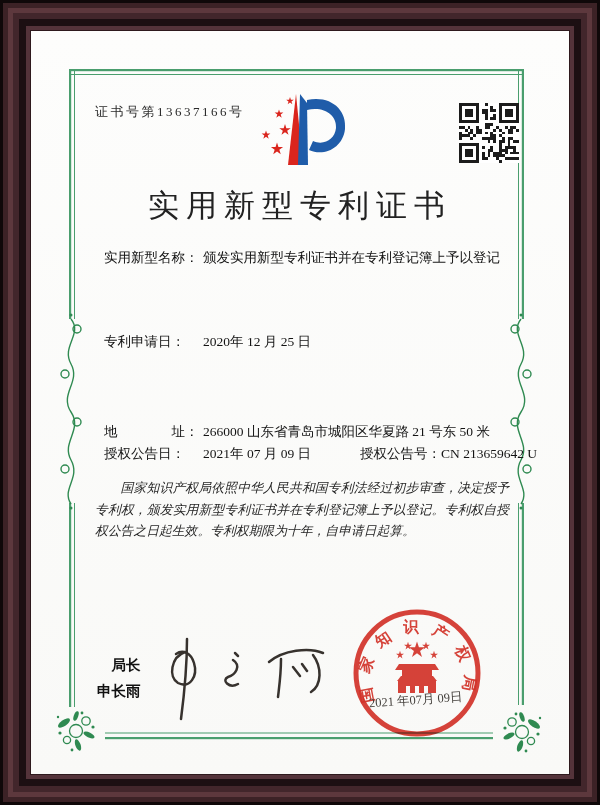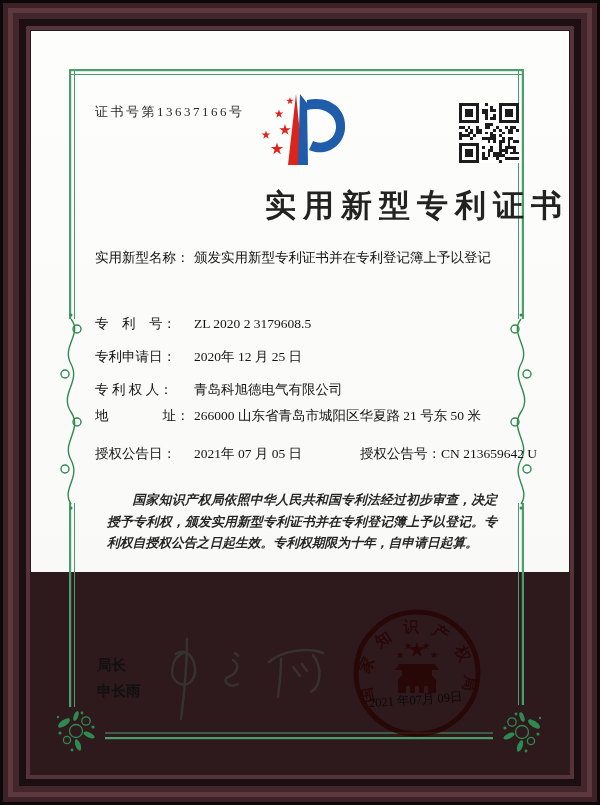--- a/index.html
+++ b/index.html
@@ -3,39 +3,39 @@
 <meta charset="utf-8">
 <style>
   html,body{margin:0;padding:0;}
   .shot{position:relative;width:600px;height:805px;overflow:hidden;
         font-family:"Liberation Serif","DejaVu Serif",serif;background:#271417;}
   
   .frame{position:absolute;inset:0;background:#2e191d;
      box-shadow: inset 0 0 0 3px #0f0809, inset 0 0 0 8px #3c2226,
                  inset 0 0 0 13px #5d383d, inset 0 0 0 19px #42262b,
                  inset 0 0 0 26px #1c0f12, inset 0 0 0 30px #54333a;}
-  .paper{position:absolute;left:31px;top:31px;width:538px;height:541px;
+  .paper{position:absolute;left:31px;top:31px;width:538px;height:743px;
          background:#fefefdff;background:linear-gradient(180deg,#fdfdfc,#f9f9f7);}
   .border-svg{position:absolute;left:0;top:0;}
   .cert-no{position:absolute;left:64px;top:72px;font-size:13px;color:#2a2a2a;
            letter-spacing:2.5px;white-space:nowrap;}
   .logo{position:absolute;left:219px;top:60px;}
   .qr{position:absolute;left:428px;top:72px;}
-  .title{position:absolute;left:0;top:154px;width:100%;text-align:right;
-         font-size:31px;font-weight:bold;letter-spacing:7px;color:#222;}
+  .title{position:absolute;left:0;top:154px;width:100%;text-align:center;
+         font-size:31px;font-weight:normal;letter-spacing:7px;color:#222;}
   .row{position:absolute;left:64px;white-space:nowrap;font-size:13.5px;color:#141414;}
-  .row .lab{display:inline-block;width:99px;}
-  .row.r1{top:218px}.row.r2{top:252px}.row.r3{top:284px}.row.r4{top:317px}
-  .row.r5{top:350px}.row.r6{top:376px}.row.r7{top:414px}
+  .row .lab{display:inline-block;width:99px;margin-left:9px;}
+  .row.r1{top:218px}.row.r2{top:252px}.row.r3{top:284px}.row.r4{top:302px}
+  .row.r5{top:350px}.row.r6{top:392px}.row.r7{top:414px}
   .pair2{position:absolute;left:265px;top:0;}
   .paras{position:absolute;left:64px;top:447px;width:414px;font-size:12.8px;
          line-height:21.5px;color:#262626;text-align:justify;font-style:italic;}
-  .paras p{margin:12px;text-indent:2em;font-weight:bold;}
+  .paras p{margin:0;text-indent:2em;}
   .director{position:absolute;left:66px;top:621px;font-size:14.5px;font-weight:bold;
-            color:#111;line-height:26px;}
+            color:#111;line-height:26px;text-align:right;}
   .signature{position:absolute;left:112px;top:601px;}
   .seal{position:absolute;left:311px;top:567px;mix-blend-mode:multiply;opacity:.95;}
 </style>
 </head>
 <body>
 
 <div class="shot">
   <div class="frame"></div>
 
   <div class="paper">
@@ -231,34 +231,28 @@
             </g>
         </g>
       </svg>
     </div>
 
     <div class="title">实用新型专利证书</div>
 
     <div class="row r1">
       <span class="lab">实用新型名称：</span><span>颁发实用新型专利证书并在专利登记簿上予以登记</span>
     </div>
-    <div class="row r3">
-      <span class="lab">专　利　号：</span><span>ZL 2020 2 3179608.5</span>
-    </div>
     <div class="row r4">
       <span class="lab">专利申请日：</span><span>2020年 12 月 25 日</span>
     </div>
-    <div class="row r5">
-      <span class="lab">专 利 权 人：</span><span>青岛科旭德电气有限公司</span>
-    </div>
     <div class="row r6">
       <span class="lab">地　　　　址：</span><span>266000 山东省青岛市城阳区华夏路 21 号东 50 米</span>
     </div>
     <div class="row r7">
-      <span class="lab">授权公告日：</span><span>2021年 07 月 05 日</span>
+      <span class="lab">授权公告日：</span><span>2021年 07 月 09 日</span>
       <span class="pair2"><span>授权公告号：</span><span>CN 213659642 U</span></span>
     </div>
 
     <div class="paras">
       <p>国家知识产权局依照中华人民共和国专利法经过初步审查，决定授予专利权，颁发实用新型专利证书并在专利登记簿上予以登记。专利权自授权公告之日起生效。专利权期限为十年，自申请日起算。</p>
     </div>
 
     <div class="director">
       <div>局长</div>
       <div>申长雨</div>

